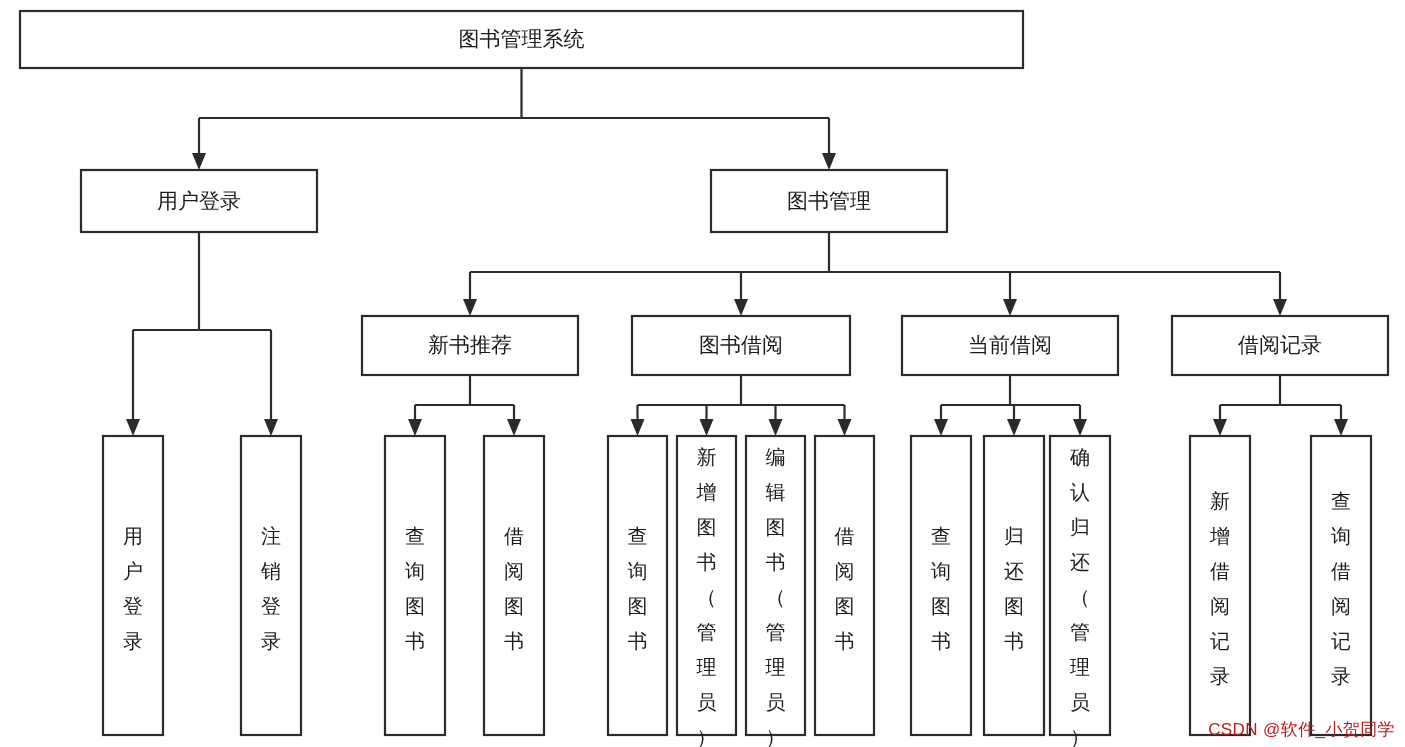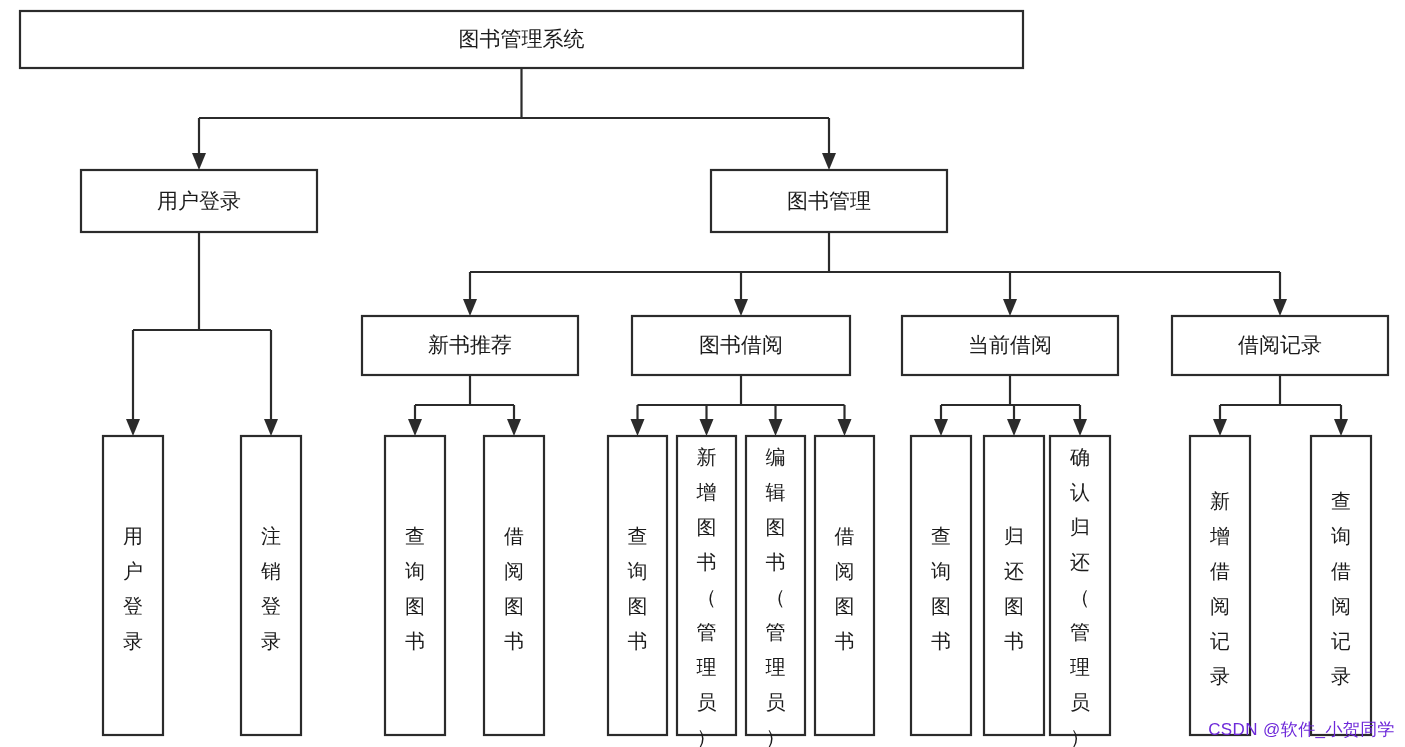--- a/index.html
+++ b/index.html
@@ -52,21 +52,21 @@
     font-size: 20px;
     fill: #1b1b1b;
     text-anchor: middle;
   }
   .watermark {
     position: absolute;
     right: 10px;
     bottom: 6px;
     font-family: "Liberation Sans", "DejaVu Sans", sans-serif;
     font-size: 17px;
-    color: #6d28d9;
+    color: #b91c1c;
     letter-spacing: 0.4px;
     white-space: nowrap;
     user-select: none;
   }
 </style>
 </head>
 <body>
 
 <div id="diagram-root">
   <svg id="diagram-svg" viewBox="0 0 1405 747">

